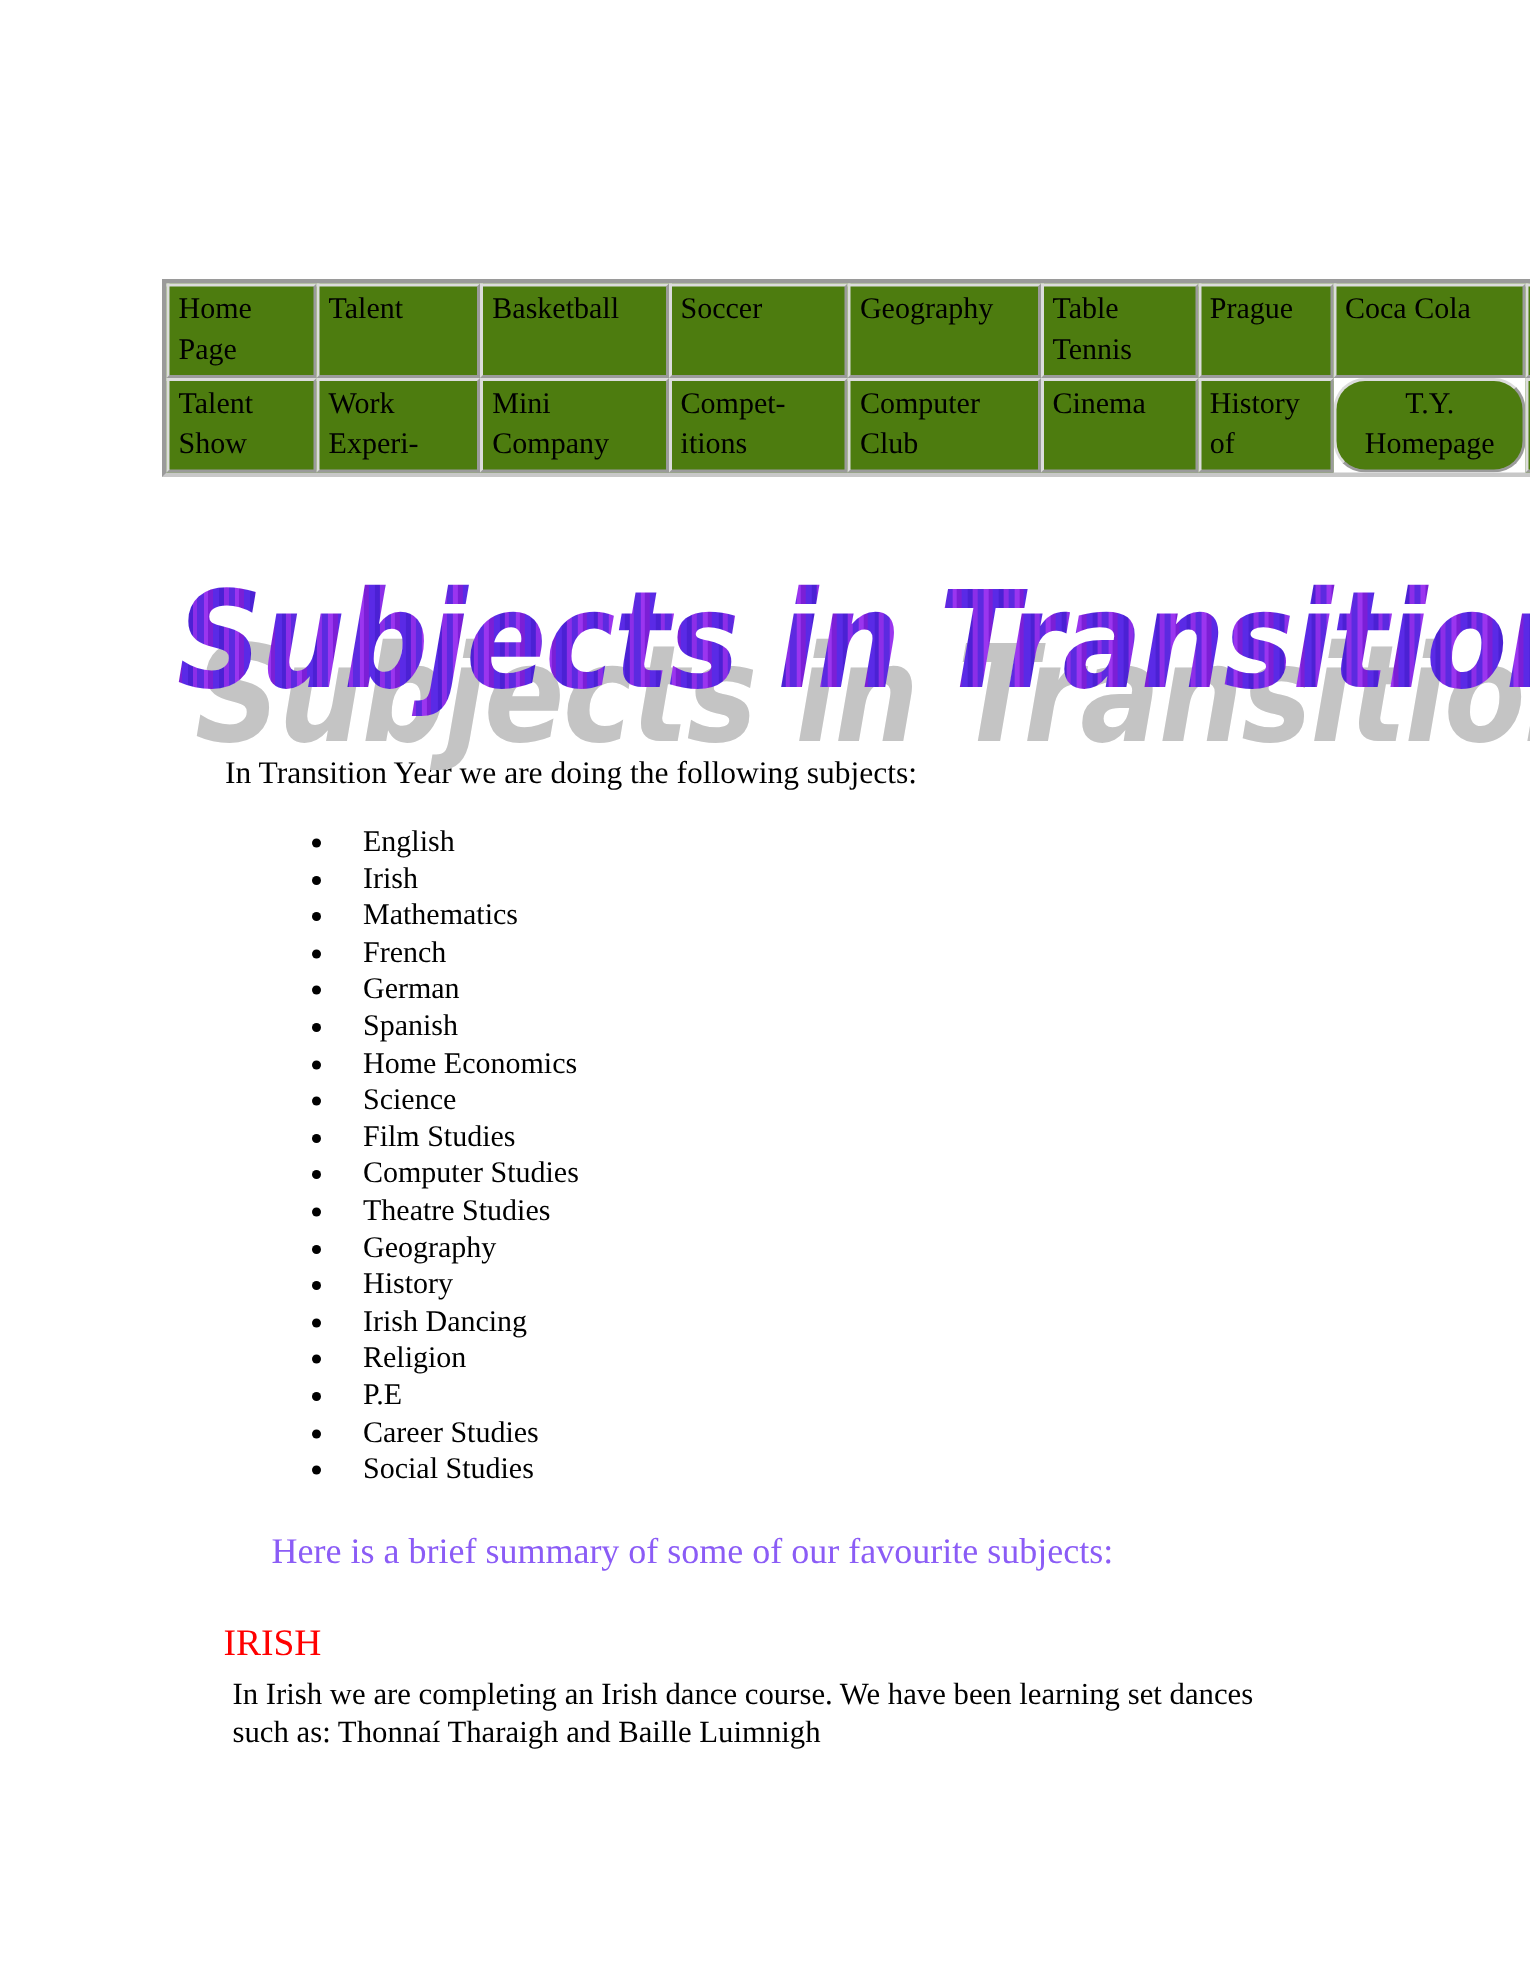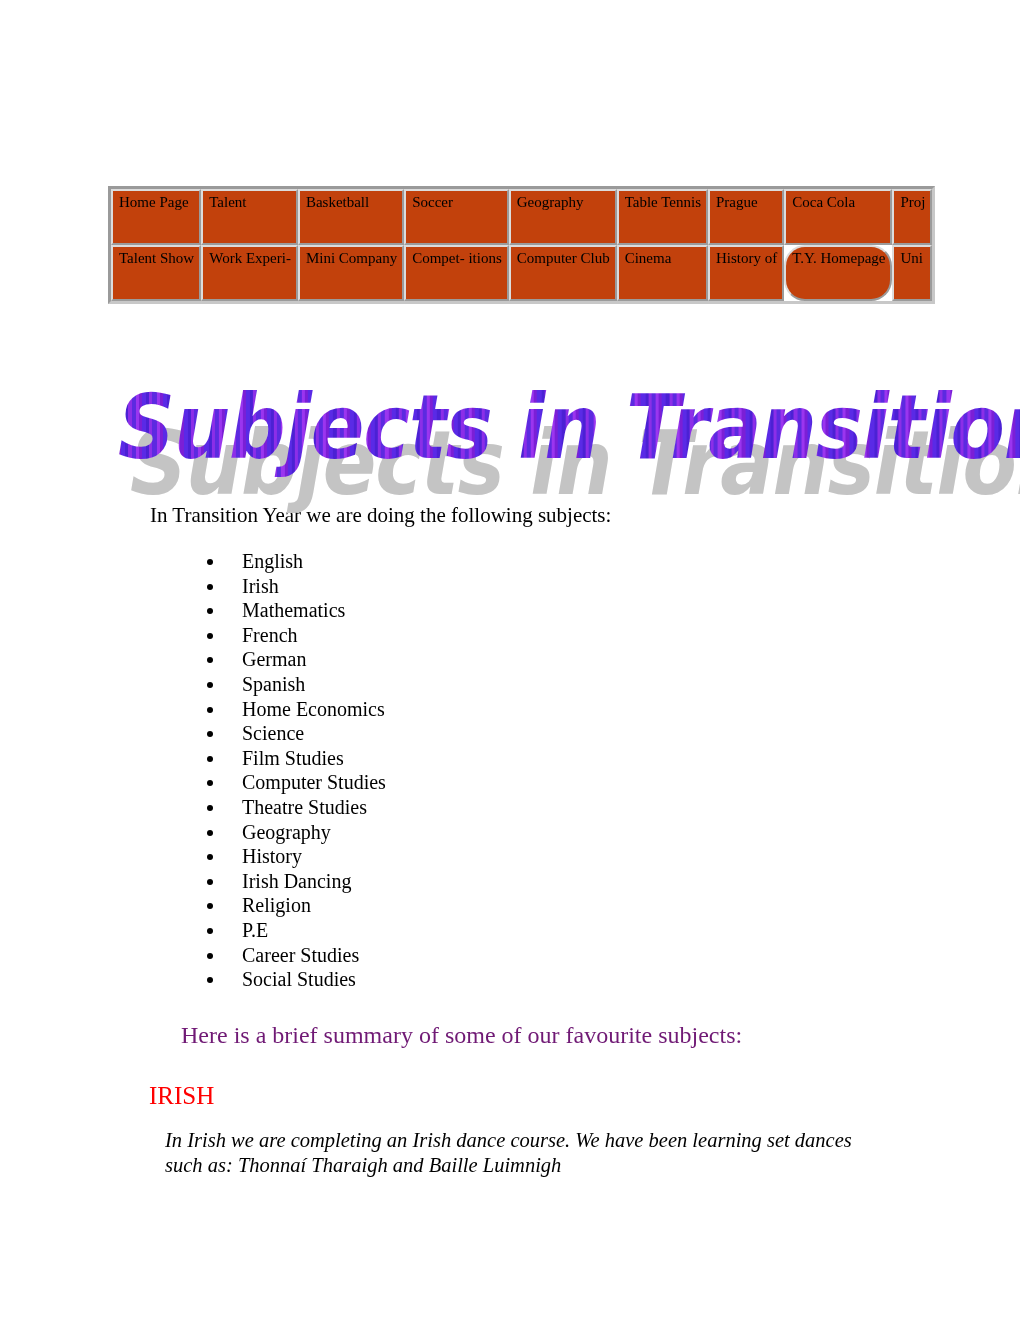--- a/index.html
+++ b/index.html
@@ -36,28 +36,28 @@
     border-bottom-color: #c8c8c8;
     table-layout: fixed;
   }
   table.navtable td {
     border: 2px solid;
     border-top-color: #dcdcdc;
     border-left-color: #dcdcdc;
     border-right-color: #9b9b9b;
     border-bottom-color: #9b9b9b;
     font-family: "Liberation Serif", "DejaVu Serif", serif;
-    font-size: 15px;
+    font-size: 20px;
     line-height: 1.33;
     vertical-align: top;
     padding: 2px 5px 4px 6px;
     height: 56px;
     color: #000;
     box-sizing: border-box;
-    background: #c2410c;
+    background: #4d7c0f;
     white-space: pre-line;
     margin-top: 12px;
   }
   table.navtable td.center { text-align: center; border-radius: 21px; }
 
   
   #wordart {
     position: absolute;
     left: 118px;
     top: 374px;
@@ -123,41 +123,40 @@
     font-size: 20px;
     line-height: 24.6px;
     padding-left: 16px;
   }
 
   #summary-heading {
     position: absolute;
     left: 181px;
     top: 1022px;
     font-size: 24px;
-    color: #701a75;
+    color: #8b5cf6;
     white-space: nowrap;
   }
   #irish-heading {
     position: absolute;
     left: 149px;
     top: 1082px;
     font-size: 25px;
     color: #ff0000;
     font-weight: normal;
     margin: 0;
   }
   #irish-body {
     position: absolute;
     left: 149px;
     top: 1112px;
     width: 718px;
     font-size: 20.5px;
     line-height: 25px;
-    margin: 16px;
-    font-style: italic;
+    margin: 6px;
   }
 </style>
 </head>
 <body>
 
 <div id="nav-table-wrap">
   <table class="navtable">
     <tbody>
       <tr>
         <td>Home Page</td>

